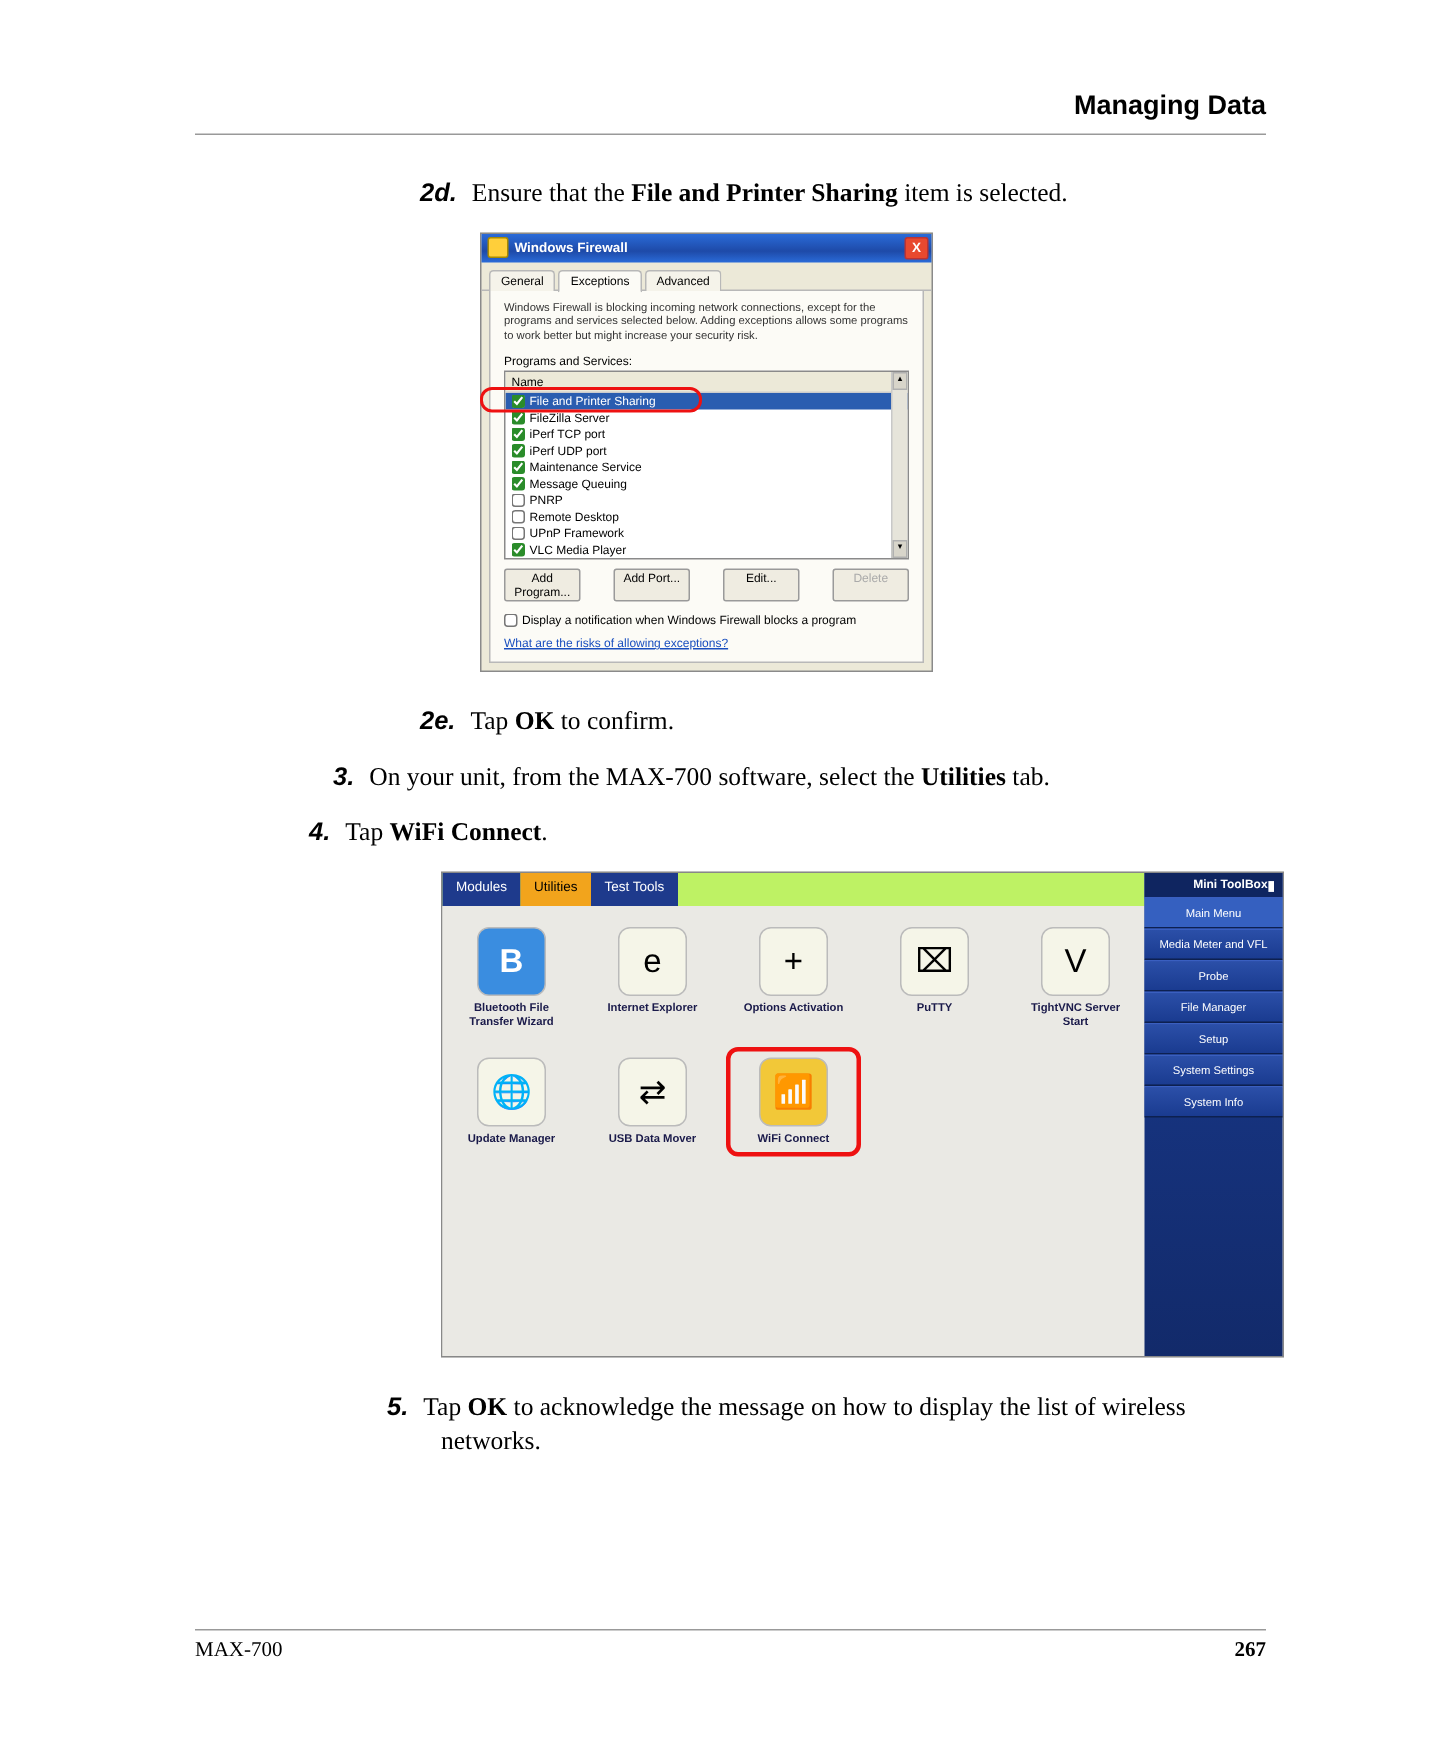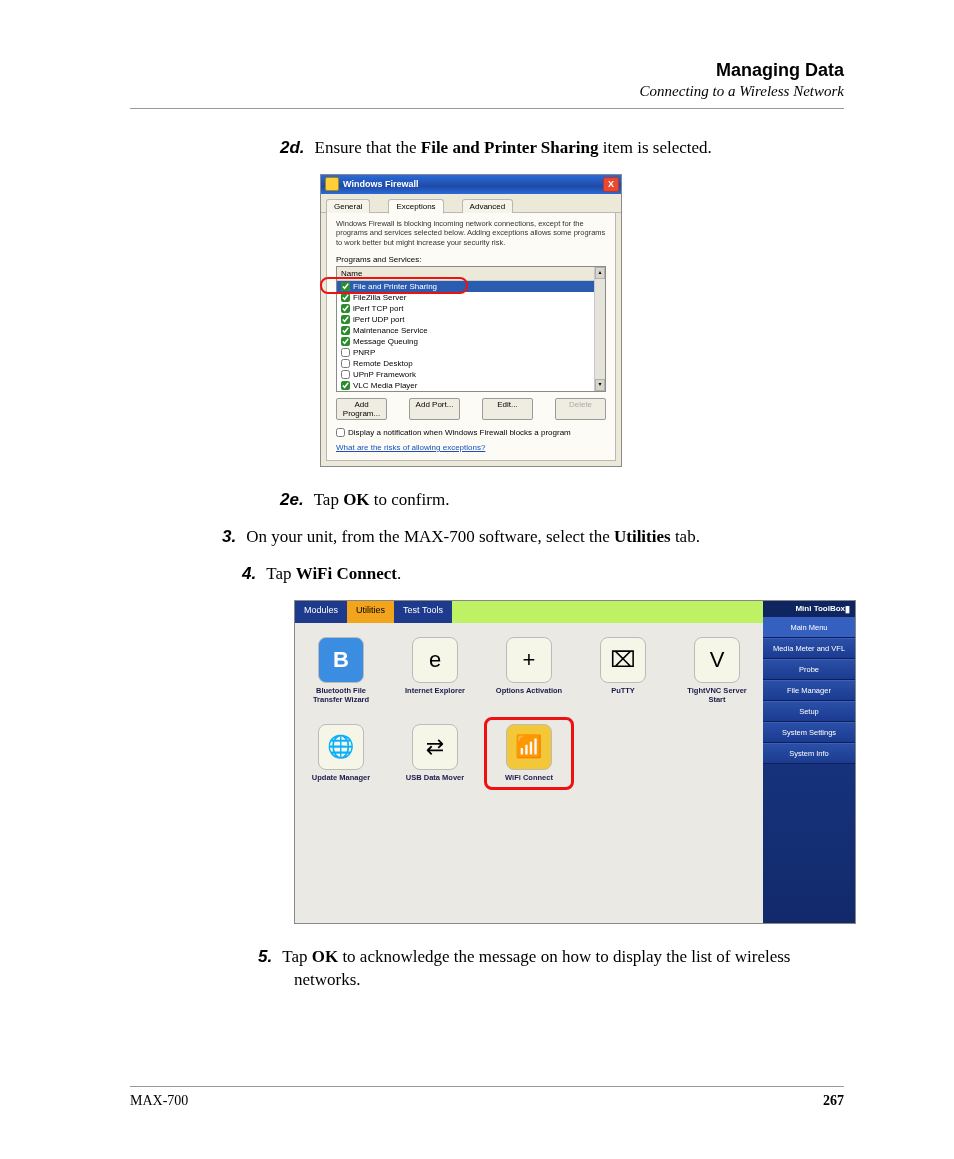--- a/index.html
+++ b/index.html
@@ -11,21 +11,21 @@
   .step{margin:0 0 14px 150px;font-size:17px;line-height:1.35;text-indent:-36px;padding-left:36px}
   .step .num{font-family:Arial,Helvetica,sans-serif;font-weight:bold;font-style:italic;margin-right:10px}
   .step .num-plain{font-family:Arial,Helvetica,sans-serif;font-weight:bold;font-style:italic;margin-right:10px}
   .step b{font-weight:bold}
   .fig{margin:14px 0 22px 190px}
   
   .wf{width:300px;font-family:Tahoma,Arial,sans-serif;font-size:8px;border:1px solid #8a8a8a;background:#ece9d8}
   .wf-title{background:linear-gradient(#2a6bd8,#1e4aa8 60%,#2a6bd8);color:#fff;display:flex;align-items:center;padding:2px 2px 2px 4px;font-weight:bold;font-size:9px}
   .wf-title .x{margin-left:auto;background:#e8492f;color:#fff;border:1px solid #b33;width:14px;height:13px;display:flex;align-items:center;justify-content:center;font-family:Arial;font-size:9px;font-weight:bold;border-radius:2px}
   .wf-shield{width:12px;height:12px;margin-right:4px;display:inline-block;background:#ffcf3a;border:1px solid #a88a00;border-radius:2px}
-  .wf-tabs{display:flex;padding:4px 5px 0 5px;gap:18px;border-bottom:1px solid #b8b8b8;position:relative}
+  .wf-tabs{display:flex;padding:4px 5px 0 5px;gap:2px;border-bottom:1px solid #b8b8b8;position:relative}
   .wf-tab{padding:2px 7px;border:1px solid #b8b8b8;border-bottom:0;background:#f5f3ea;border-radius:3px 3px 0 0;font-size:8px;position:relative;top:1px}
   .wf-tab.active{background:#fcfbf6;top:1px;border-bottom:1px solid #fcfbf6;margin-bottom:-1px;font-weight:normal}
   .wf-body{padding:6px 9px 8px 9px;background:#fcfbf6;margin:0 5px 5px 5px;border:1px solid #b8b8b8;border-top:0}
   .wf-desc{font-size:7.5px;color:#333;line-height:1.25;margin-bottom:8px}
   .wf-lbl{font-size:8px;margin-bottom:2px}
   .wf-list{border:1px solid #8a8a8a;background:#fff;height:124px;position:relative;overflow:hidden}
   .wf-colhdr{background:#ece9d8;padding:2px 4px;border-bottom:1px solid #ccc;font-size:8px}
   .wf-item{padding:1px 4px;display:flex;align-items:center;gap:3px;font-size:8px}
   .wf-item input{margin:0;width:9px;height:9px;accent-color:#2a8c2a}
   .wf-item.sel{background:#2a5db0;color:#fff}
@@ -60,21 +60,20 @@
   .ftr-row{display:flex;justify-content:space-between;font-size:14px}
   .ftr-row .pg{font-weight:bold}
 </style>
 </head>
 <body>
 
 <div class="page">
 
   <div class="hdr">
     <div class="hdr-title">Managing Data</div>
-    <div class="hdr-sub">Connecting to a Wireless Network</div>
   </div>
   <hr class="hr">
 
   <p class="step">
     <span class="num">2d.</span><span>Ensure that the </span><b>File and Printer Sharing</b><span> item is selected.</span>
   </p>
 
   <div class="fig">
     <div class="wf">
       <div class="wf-title">
@@ -161,21 +160,21 @@
   </div>
 
   <p class="step">
     <span class="num">2e.</span><span>Tap </span><b>OK</b><span> to confirm.</span>
   </p>
 
   <p class="step" style="margin-left:92px">
     <span class="num-plain">3.</span><span>On your unit, from the MAX-700 software, select the </span><b>Utilities</b><span> tab.</span>
   </p>
 
-  <p class="step" style="margin-left:112px">
+  <p class="step" style="margin-left:76px">
     <span class="num-plain">4.</span><span>Tap </span><b>WiFi Connect</b><span>.</span>
   </p>
 
   <div class="fig" style="margin-left:164px">
     <div class="ut">
       <div class="ut-main">
         <div class="ut-tabs">
           <div class="ut-tab">Modules</div>
           <div class="ut-tab active">Utilities</div>
           <div class="ut-tab">Test Tools</div>

